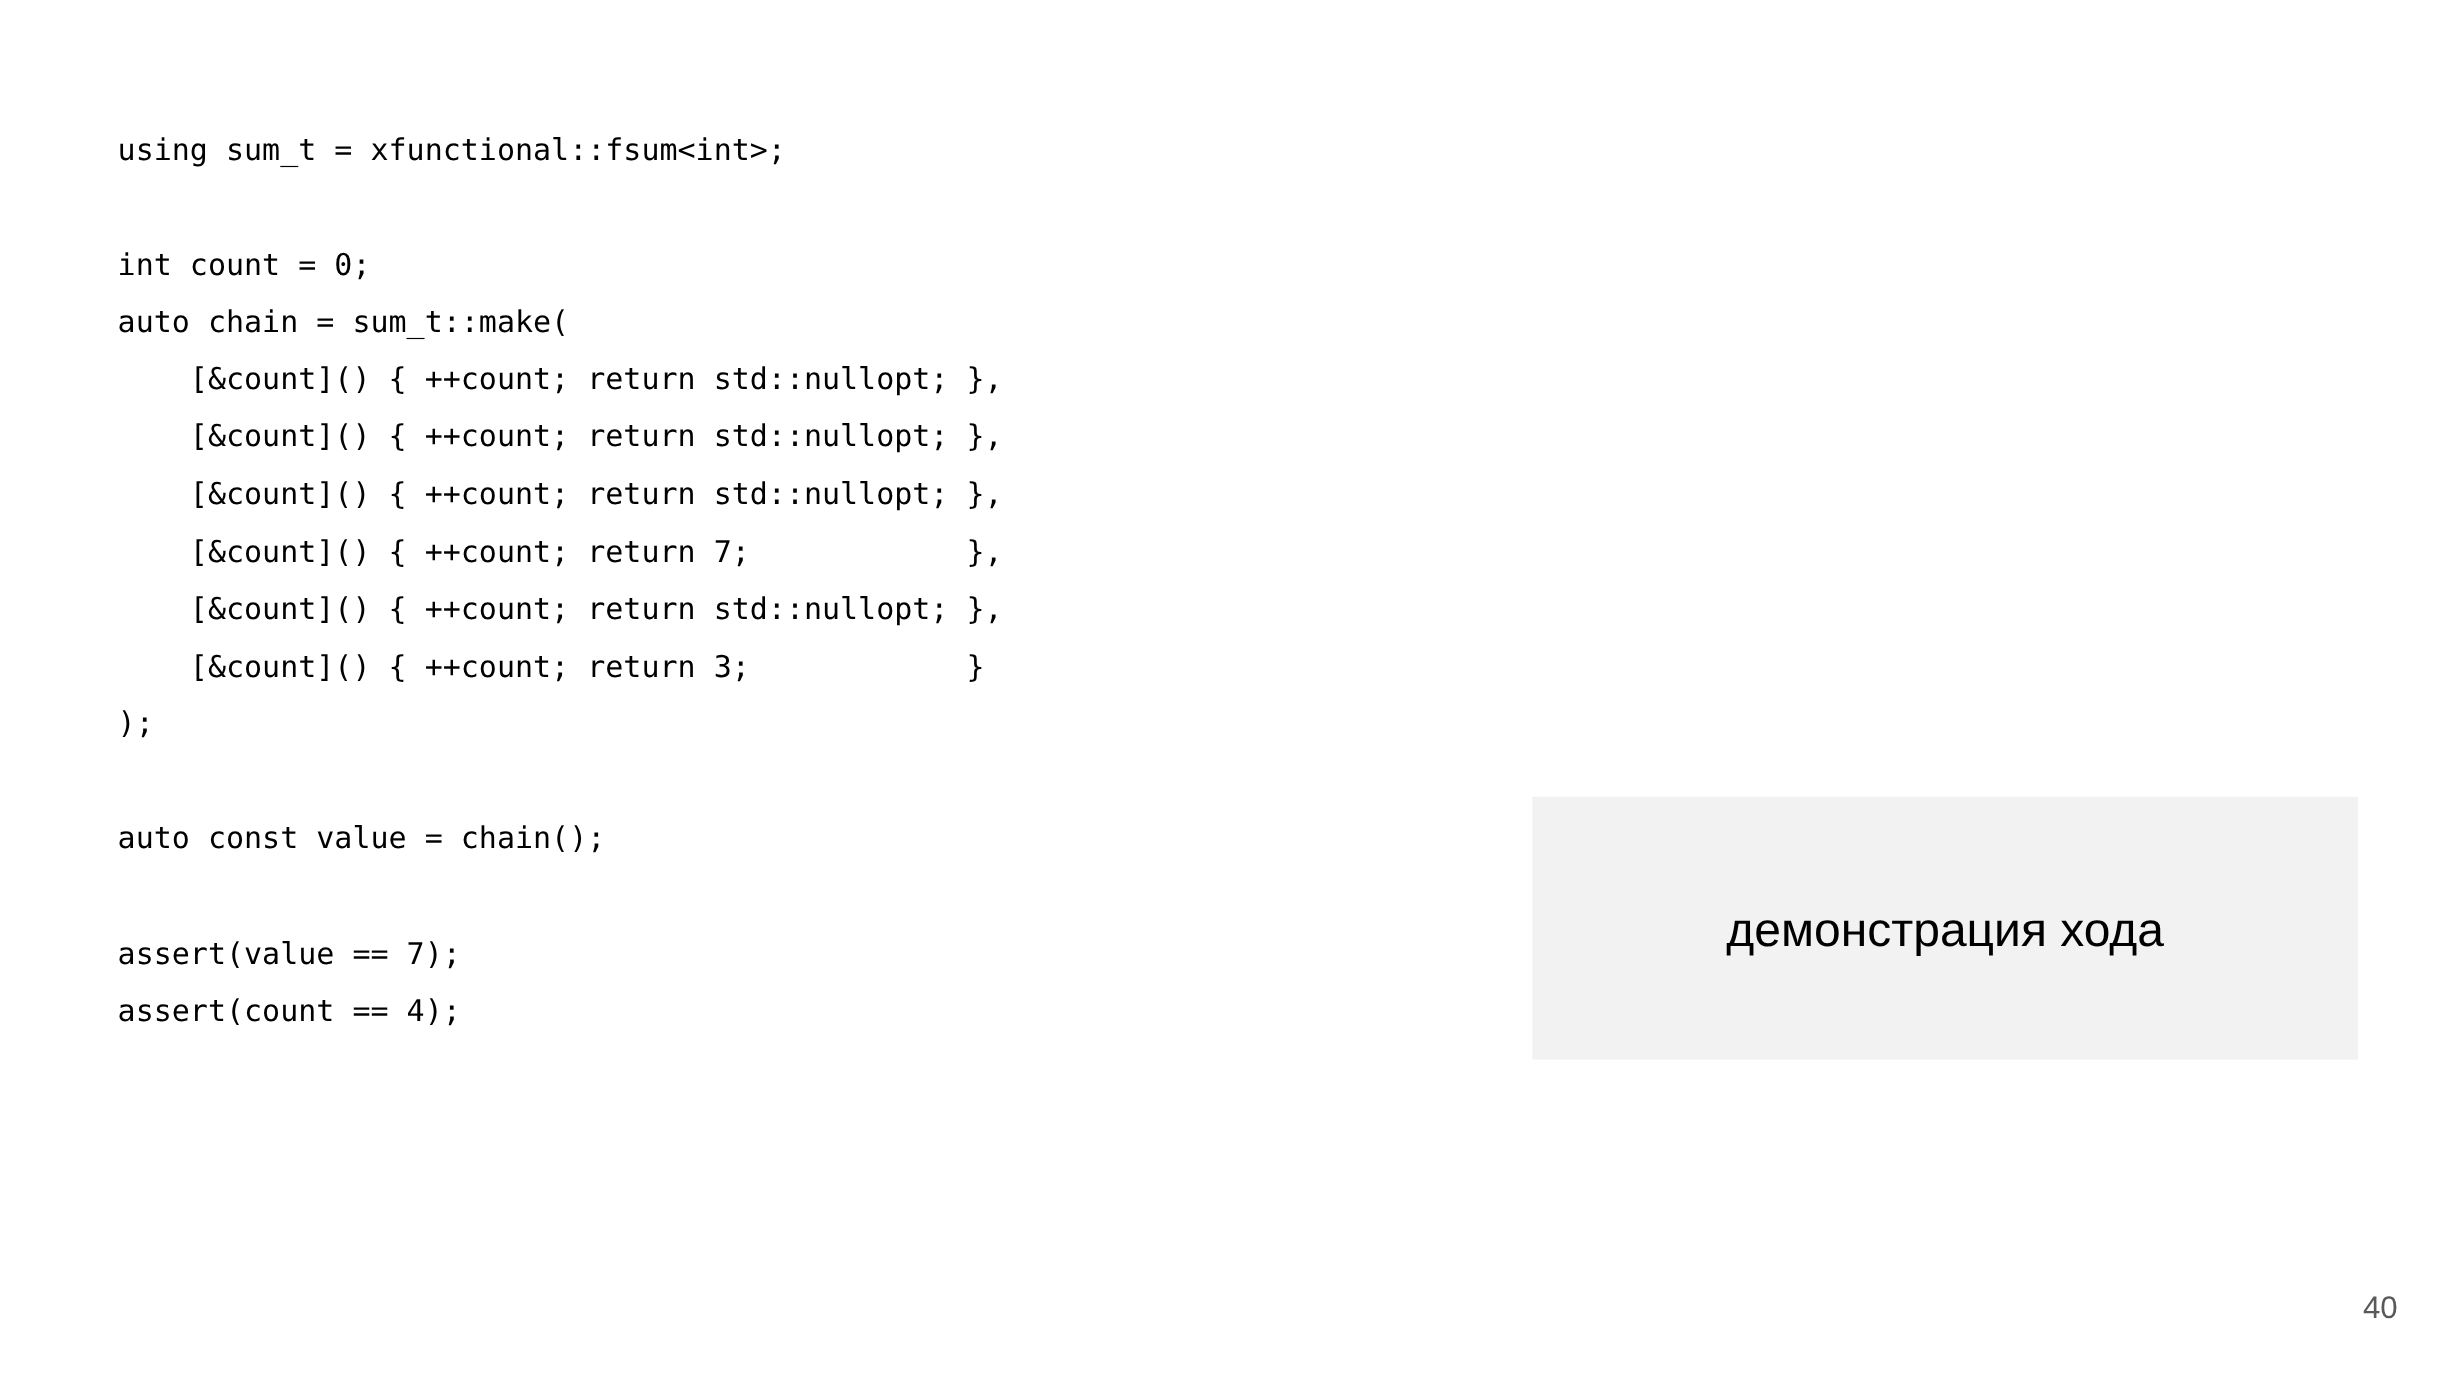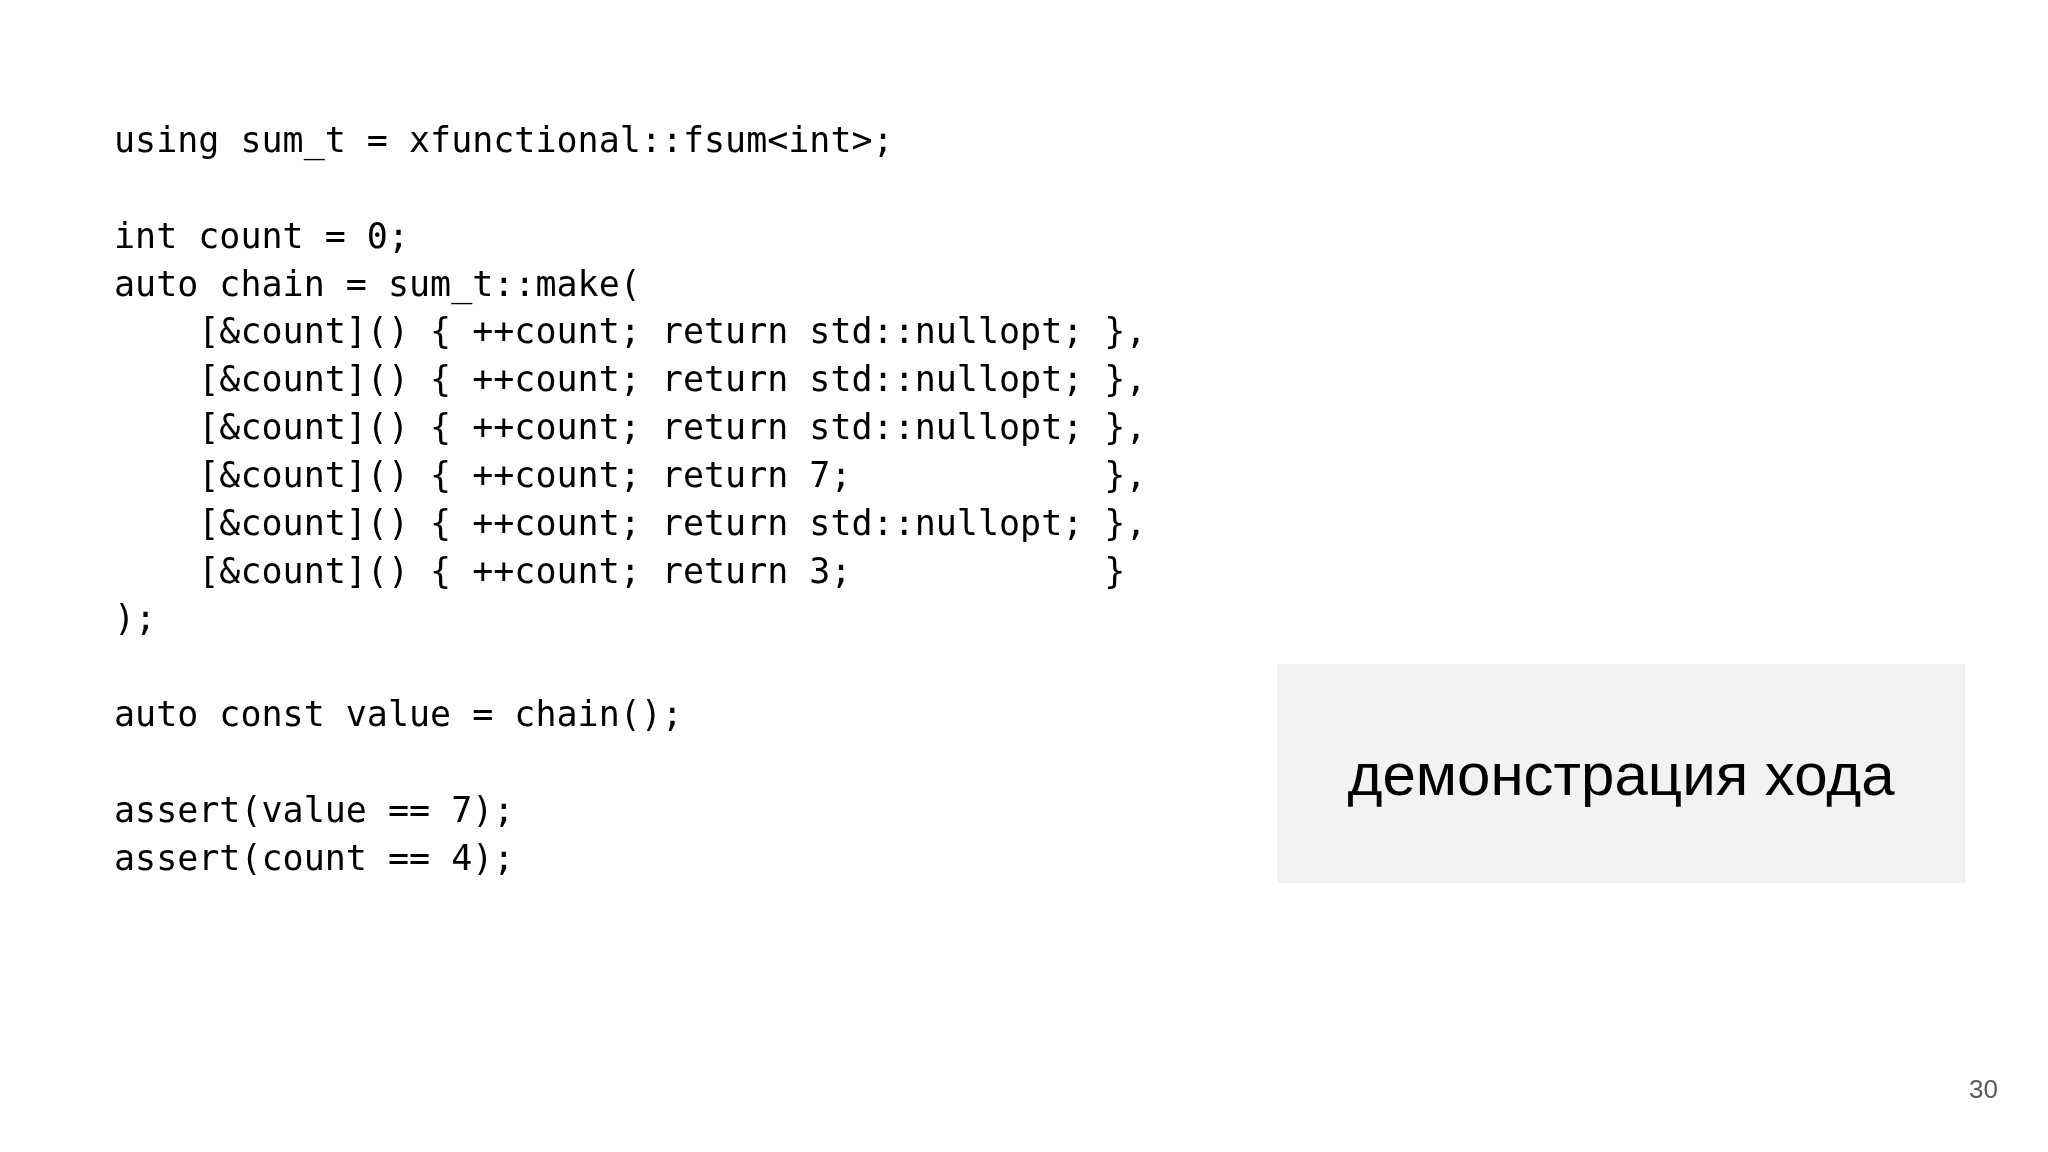--- a/index.html
+++ b/index.html
@@ -17,23 +17,23 @@
       position: absolute;
       left: 0; top: 0;
       width: 2048px;
       height: 1152px;
       background: #ffffff;
     }
     .code-block {
       position: absolute;
       left: 98px;
       top: 101px;
-      margin: 16px;
+      margin: 0;
       font-family: "DejaVu Sans Mono", "Liberation Mono", monospace;
-      font-size: 35px;
+      font-size: 25px;
       line-height: 47.85px;
       color: #000000;
       white-space: pre;
     }
     .code-line {
       display: block;
       height: 47.85px;
     }
     .callout-box {
       position: absolute;
@@ -42,21 +42,21 @@
       width: 688px;
       height: 219px;
       background: #f2f2f2;
       display: flex;
       flex-direction: column;
       align-items: center;
       justify-content: center;
     }
     .callout-text {
       font-family: "Liberation Sans", sans-serif;
-      font-size: 60px;
+      font-size: 40px;
       line-height: 56px;
       color: #000000;
       text-align: center;
       margin-top: 2px;
     }
     .callout-text span {
       display: block;
     }
     .page-number {
       position: absolute;
@@ -75,15 +75,15 @@
 <div class="slide">
 
   <pre class="code-block"><span class="code-line">using sum_t = xfunctional::fsum&lt;int&gt;;</span><span class="code-line"></span><span class="code-line">int count = 0;</span><span class="code-line">auto chain = sum_t::make(</span><span class="code-line">    [&amp;count]() { ++count; return std::nullopt; },</span><span class="code-line">    [&amp;count]() { ++count; return std::nullopt; },</span><span class="code-line">    [&amp;count]() { ++count; return std::nullopt; },</span><span class="code-line">    [&amp;count]() { ++count; return 7;            },</span><span class="code-line">    [&amp;count]() { ++count; return std::nullopt; },</span><span class="code-line">    [&amp;count]() { ++count; return 3;            }</span><span class="code-line">);</span><span class="code-line"></span><span class="code-line">auto const value = chain();</span><span class="code-line"></span><span class="code-line">assert(value == 7);</span><span class="code-line">assert(count == 4);</span></pre>
 
   <div class="callout-box">
     <div class="callout-text">
       <span>демонстрация хода</span>
     </div>
   </div>
 
-  <div class="page-number">30</div>
+  <div class="page-number">40</div>
 
 </div>
 
 </body></html>

